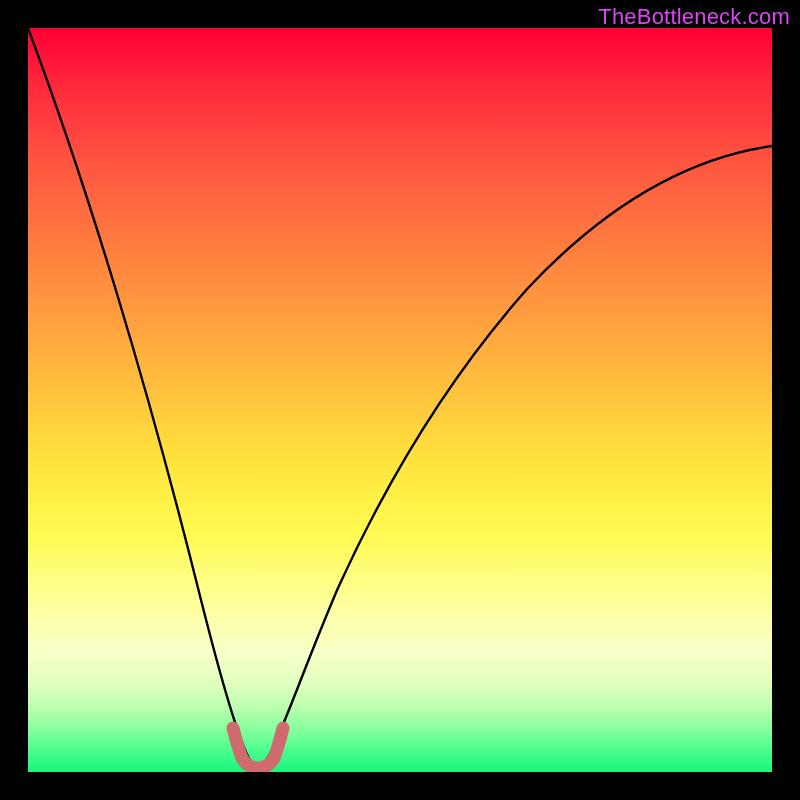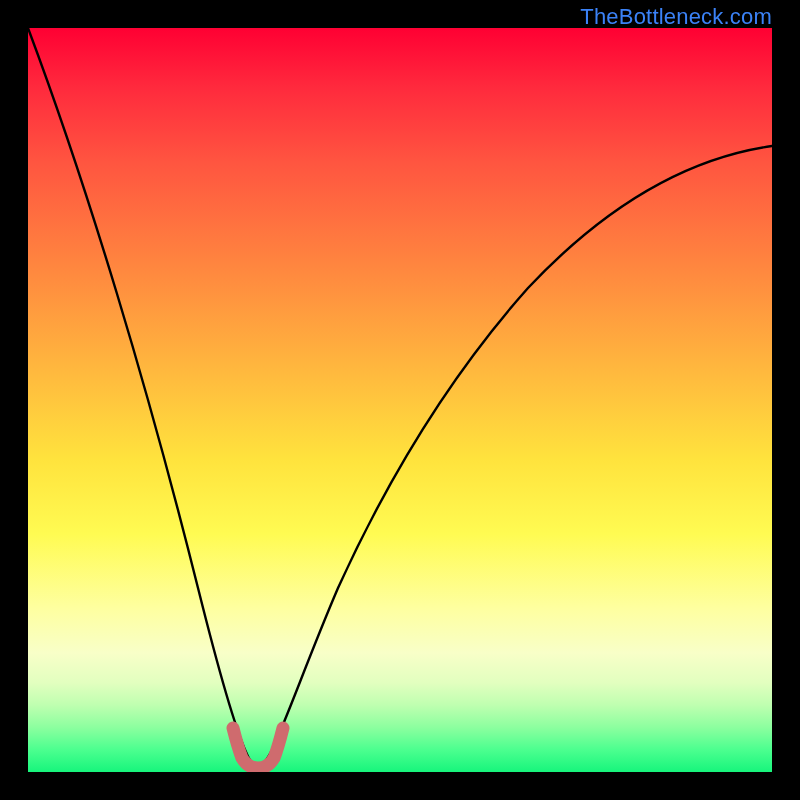--- a/index.html
+++ b/index.html
@@ -53,22 +53,22 @@
   svg.curve {
     position: absolute;
     left: 0;
     top: 0;
     width: 100%;
     height: 100%;
   }
   .watermark {
     position: absolute;
     top: 4px;
-    right: 28px;
-    color: #3b82f6;
+    right: 10px;
+    color: #d946ef;
     font-size: 22px;
     letter-spacing: 0.2px;
     font-weight: 500;
     user-select: none;
   }
 </style>
 </head>
 <body>
 
 <div class="frame">

